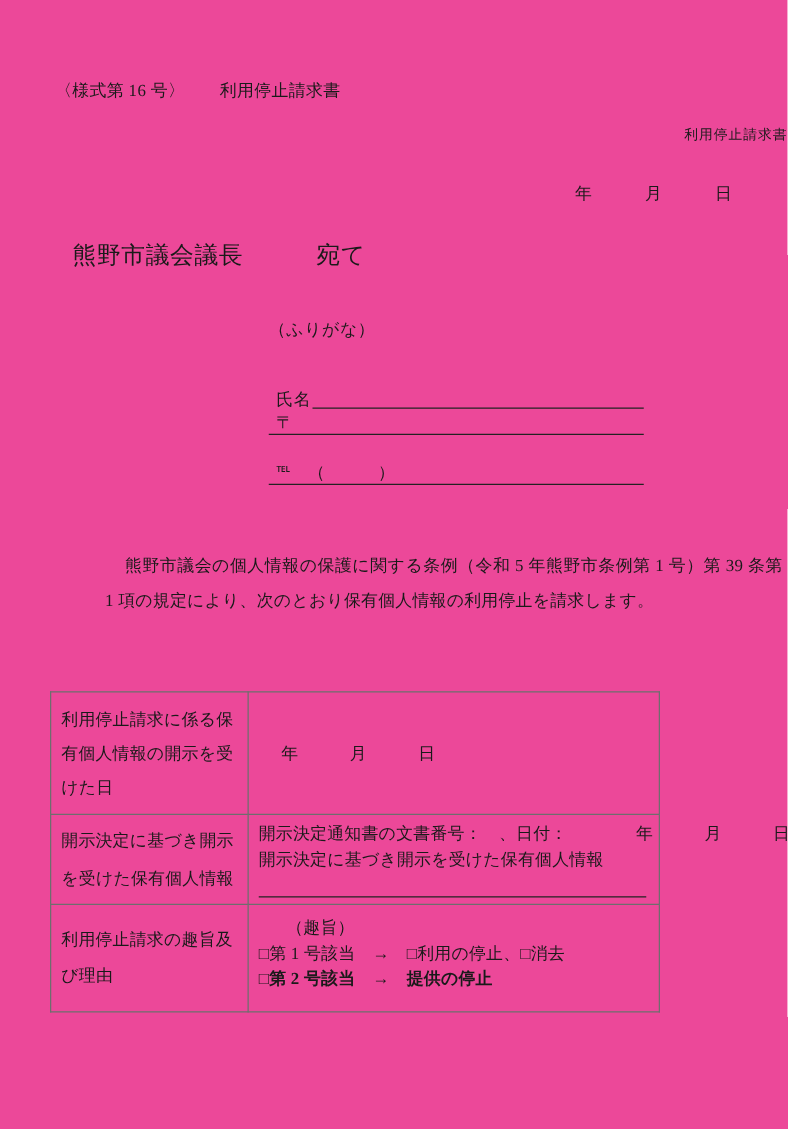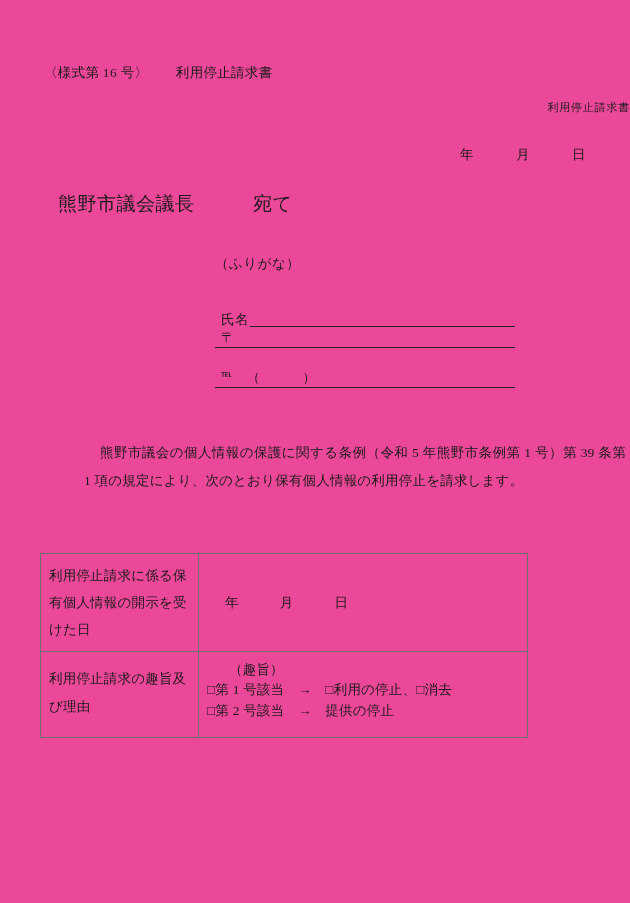--- a/index.html
+++ b/index.html
@@ -147,24 +147,24 @@
   .row2 .label-cell { line-height: 2.2; }
   .r2-line1 { white-space: pre; }
   .r2-line2 { white-space: pre; }
   .r2-rule {
     border-bottom: 1px solid #222;
     height: 14px;
     margin-top: 4px;
     margin-right: 2px;
   }
   .row3 .value-cell { line-height: 1.5; padding-top: 8px; padding-bottom: 16px; }
-  .row3 .label-cell { line-height: 2.1; font-family: Liberation Mono, monospace; }
+  .row3 .label-cell { line-height: 2.1; }
   .shushi { padding-left: 22px; }
   .check-line { margin-bottom: 0; white-space: pre; letter-spacing: 0.2px; }
-  .check-line:last-child { margin-bottom: 0; }
+  .check-line:last-child { margin-bottom: 0; font-weight: bold; }
 </style>
 </head>
 <body>
 
 <div class="page">
 
   <div class="form-no">〈様式第 16 号〉　　利用停止請求書</div>
 
   <div class="doc-title">利用停止請求書</div>
 
@@ -202,20 +202,32 @@
     <tbody>
       <tr class="row1">
         <td class="col-label">
           <div class="label-cell">利用停止請求に係る保有個人情報の開示を受けた日</div>
         </td>
         <td>
           <div class="value-cell">年　　　月　　　日</div>
         </td>
       </tr>
 
+      <tr class="row2">
+        <td class="col-label">
+          <div class="label-cell">開示決定に基づき開示を受けた保有個人情報</div>
+        </td>
+        <td>
+          <div class="value-cell">
+            <div class="r2-line1">開示決定通知書の文書番号：　、日付：　　　　年　　　月　　　日</div>
+            <div class="r2-line2">開示決定に基づき開示を受けた保有個人情報</div>
+            <div class="r2-rule"></div>
+          </div>
+        </td>
+      </tr>
 
       <tr class="row3">
         <td class="col-label">
           <div class="label-cell">利用停止請求の趣旨及び理由</div>
         </td>
         <td>
           <div class="value-cell">
             <div class="shushi">（趣旨）</div>
             <div class="check-line">□第 1 号該当　→　□利用の停止、□消去</div>
             <div class="check-line">□第 2 号該当　→　提供の停止</div>

